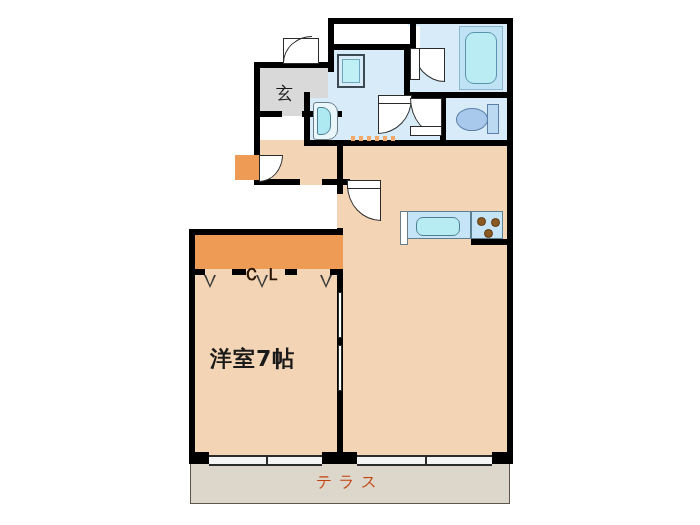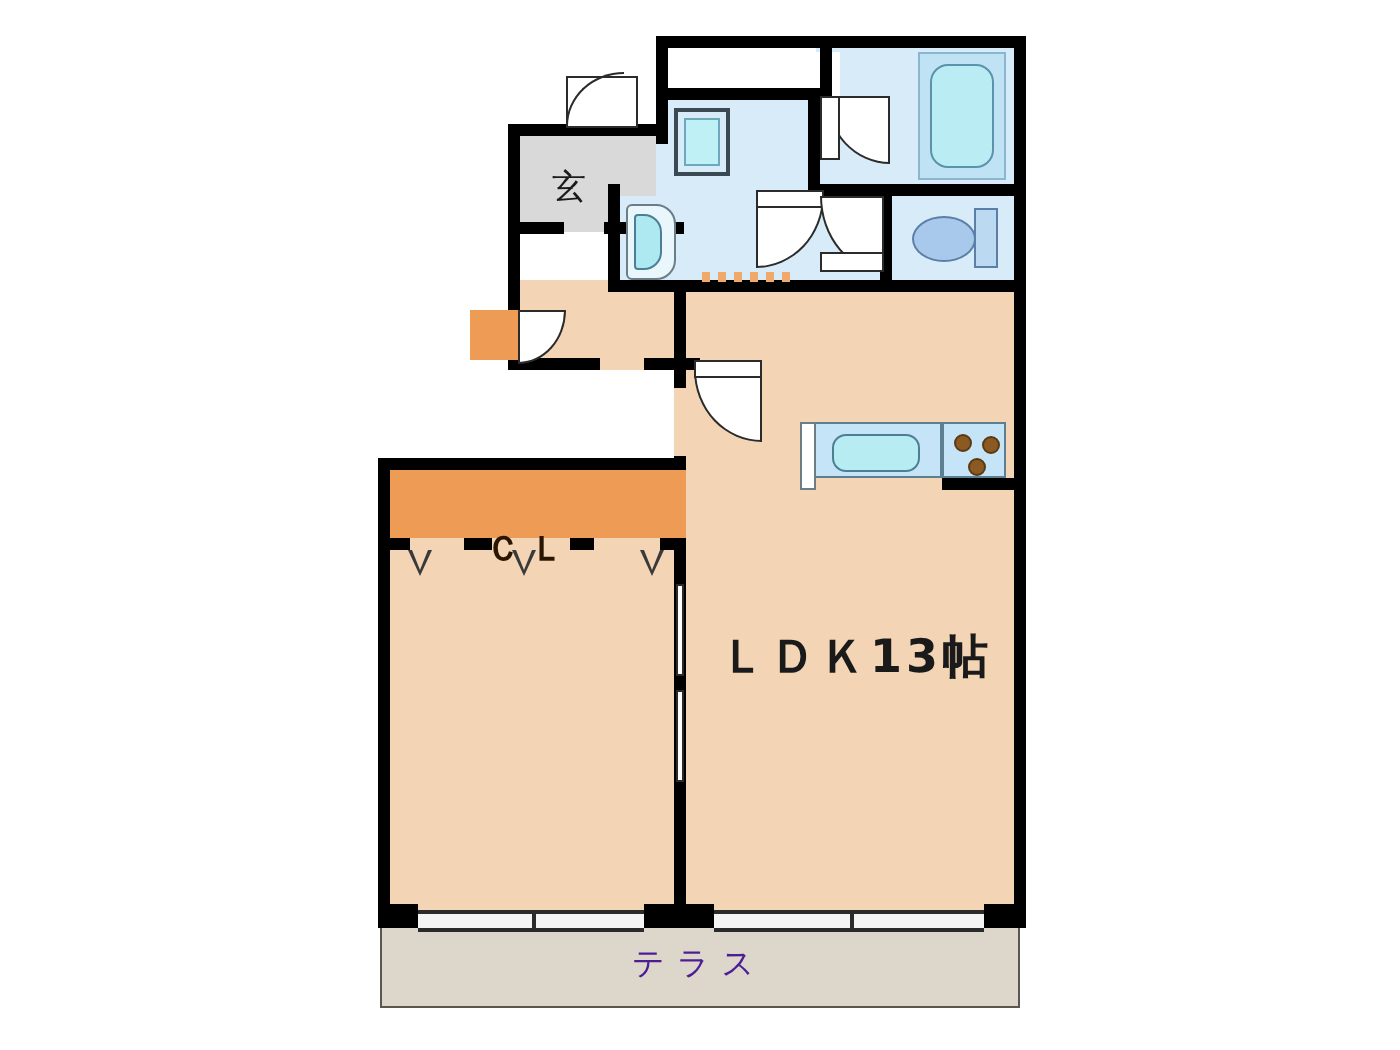--- a/index.html
+++ b/index.html
@@ -39,21 +39,21 @@
     position: absolute;
     color: #1a1a1a;
     white-space: nowrap;
     font-weight: 700;
     letter-spacing: 1px;
   }
   .label-ldk     { font-size: 23px; letter-spacing: 2px; }
   .label-room    { font-size: 22px; letter-spacing: 1px; }
   .label-cl      { font-size: 17px; letter-spacing: 5px; color:#2a1600; }
   .label-genkan  { font-size: 17px; color:#1a1a1a; font-weight: 500;}
-  .label-terrace { font-size: 16px; letter-spacing: 6px; color:#4c1d95; font-weight:500;}
+  .label-terrace { font-size: 16px; letter-spacing: 6px; color:#c2410c; font-weight:500;}
 
   
   .fx { position: absolute; box-sizing: border-box; }
   .tub {
     background: #BFE3F5;
     border: 1px solid #8ab7cf;
   }
   .tub-inner {
     position: absolute;
     left: 5px; top: 5px; right: 5px; bottom: 5px;
@@ -241,22 +241,22 @@
   <div class="vtick" style="left:204px; top:275px;">
     <div class="vtick-inner"></div>
   </div>
   <div class="vtick" style="left:256px; top:275px;">
     <div class="vtick-inner"></div>
   </div>
   <div class="vtick" style="left:320px; top:275px;">
     <div class="vtick-inner"></div>
   </div>
 
-  <div class="label label-ldk" style="left:360px; top:313px;">ＬＤＫ13帖</div>
-
+
+  <div class="label label-room" style="left:210px; top:344px;">洋室7帖</div>
 
   <div class="label label-genkan" style="left:276px; top:82px;">玄</div>
 
   <div class="fx tub" style="left:459px; top:26px; width:44px; height:64px;">
     <div class="tub-inner"></div>
   </div>
 
   <div class="fx washer" style="left:337px; top:54px; width:28px; height:34px;">
     <div class="washer-inner"></div>
   </div>

